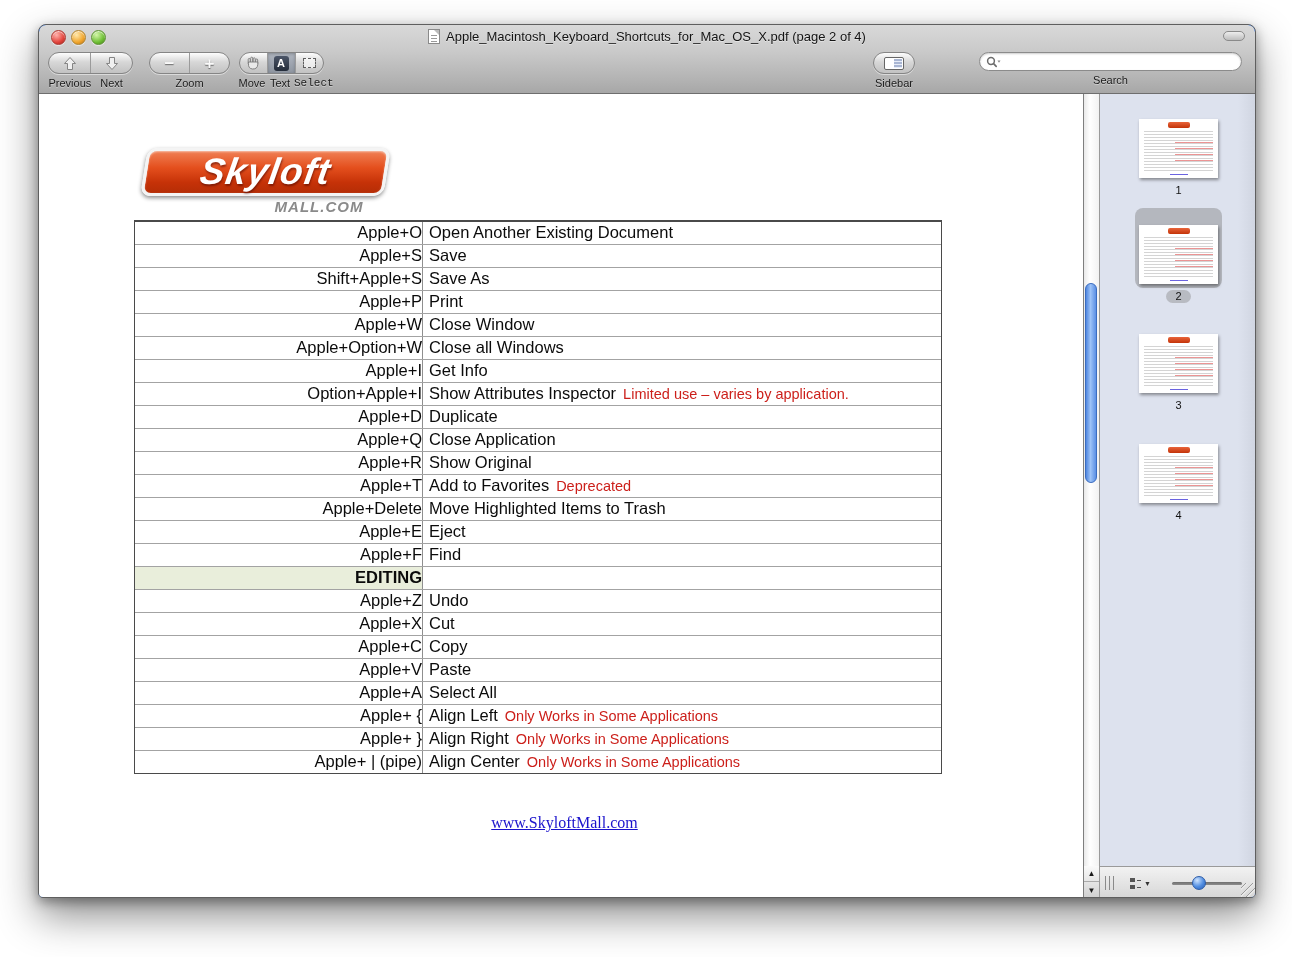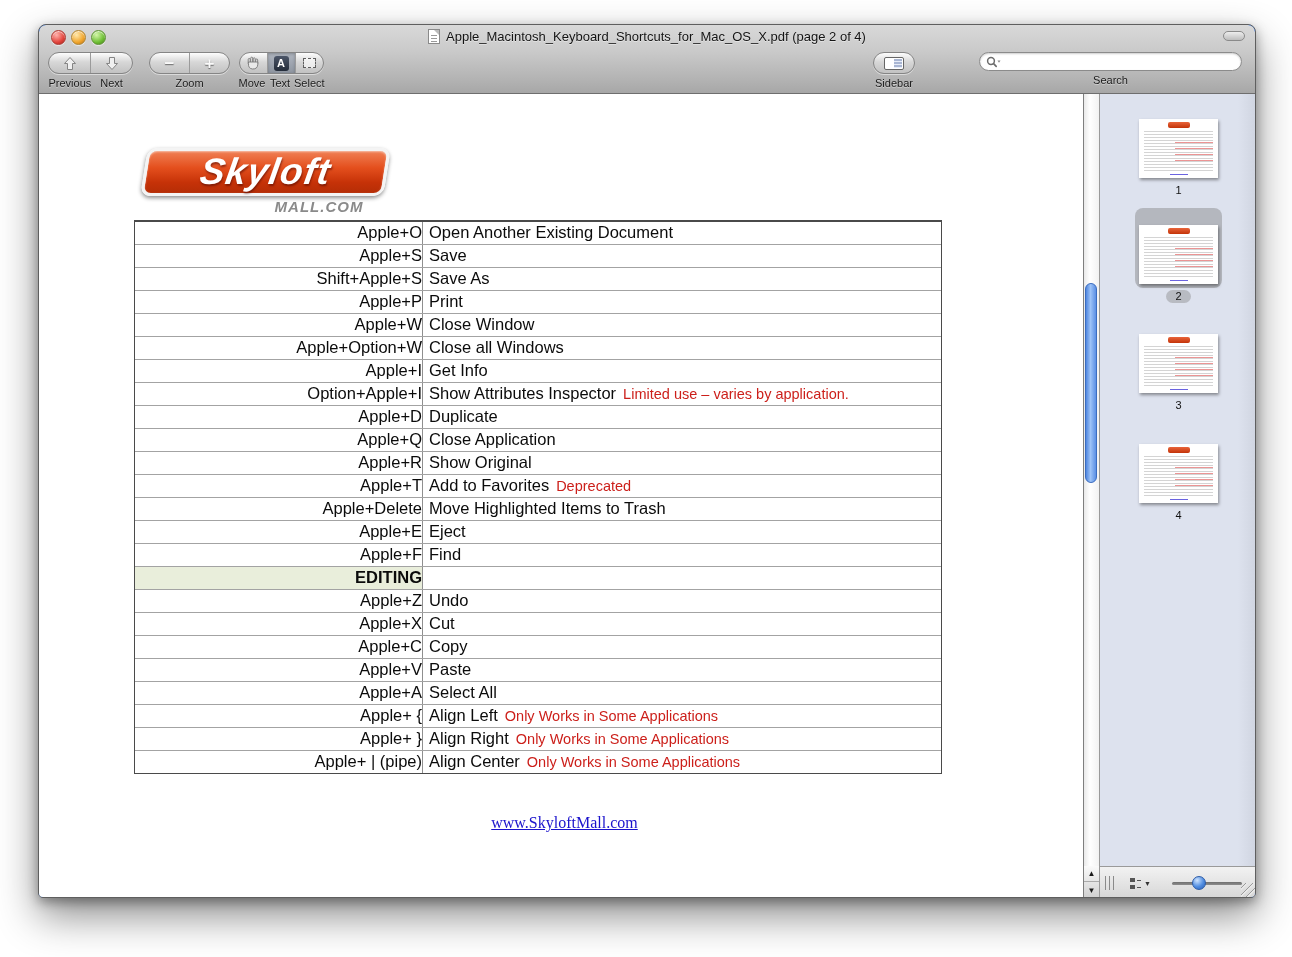--- a/index.html
+++ b/index.html
@@ -184,21 +184,21 @@
           <div class="seg sel" style="width:27px;">
             <div class="abox">A</div>
           </div>
           <div class="seg" style="width:27px;">
             <div class="selrect"></div>
           </div>
         </div>
         <div class="tlabels">
           <span class="tlab" style="width:28px;">Move</span>
           <span class="tlab" style="width:28px;">Text</span>
-          <span class="tlab" style="width:30px;">Select</span>
+          <span class="tlab" style="width:30px;font-family:Liberation Mono, monospace;">Select</span>
         </div>
       </div>
 
       <div class="tgroup" style="left:834px;">
         <div class="capsule" style="width:40px;justify-content:center;">
           <div class="seg" style="width:40px;">
             <div class="sbicon"></div>
           </div>
         </div>
         <div class="tlabels">

